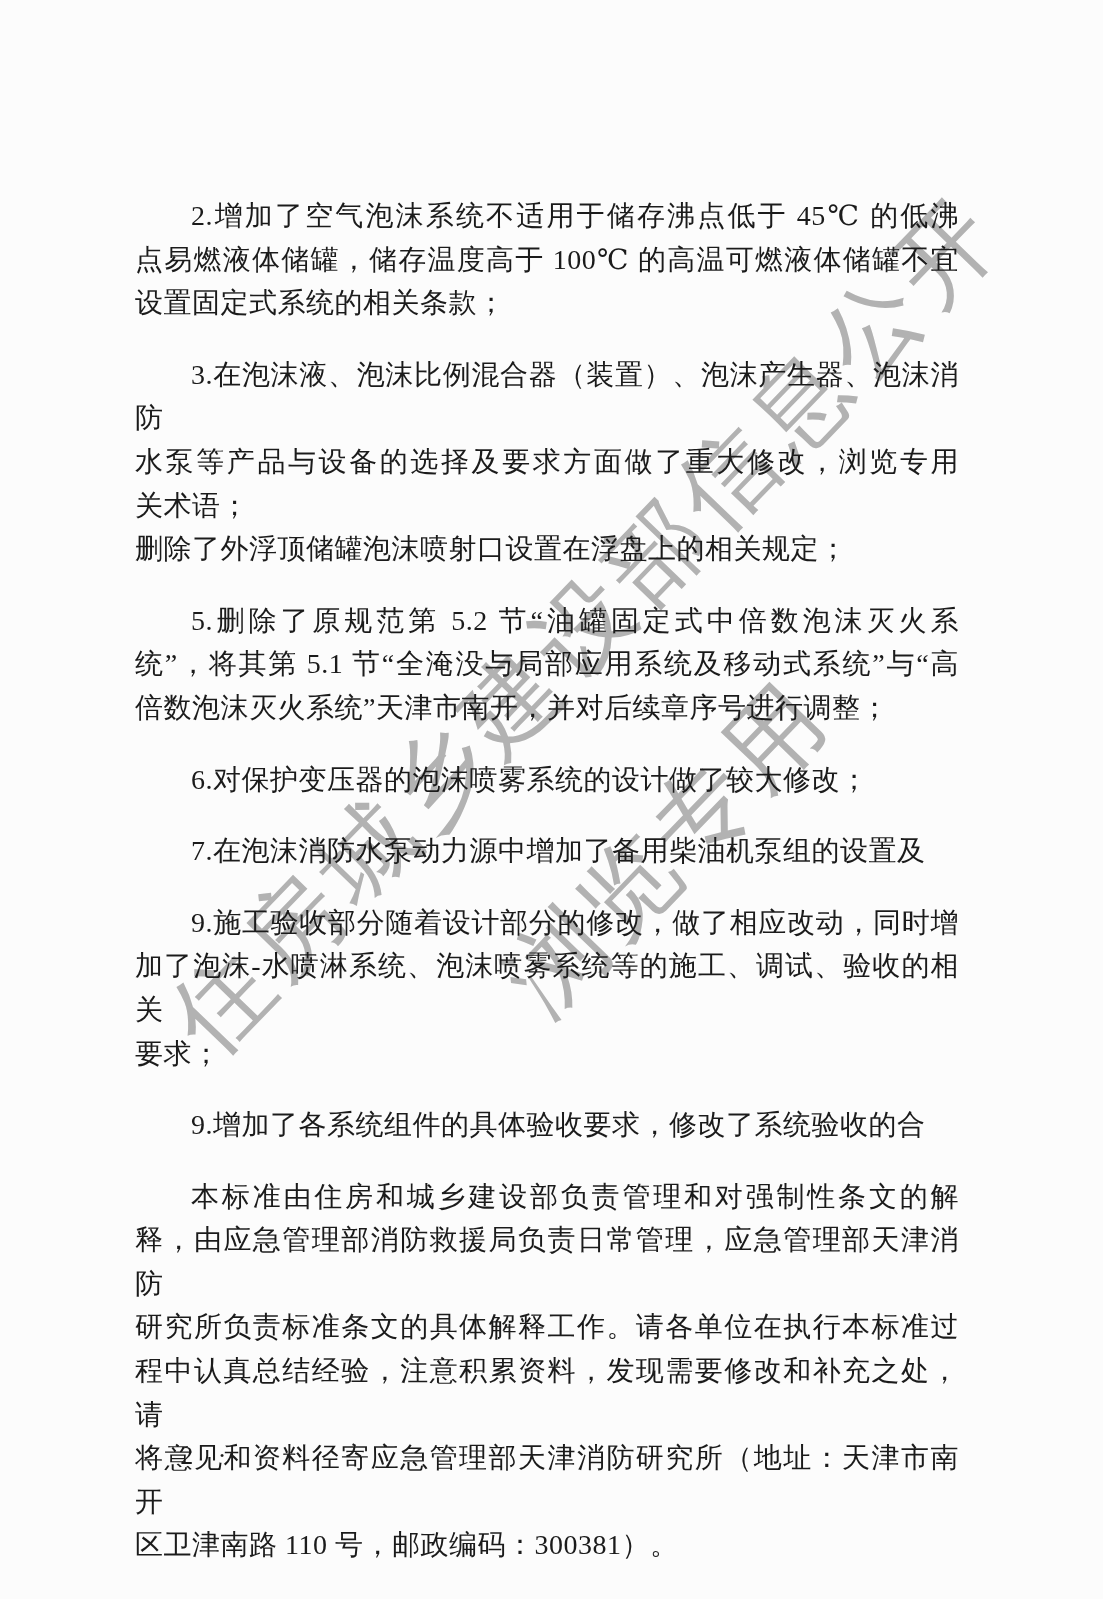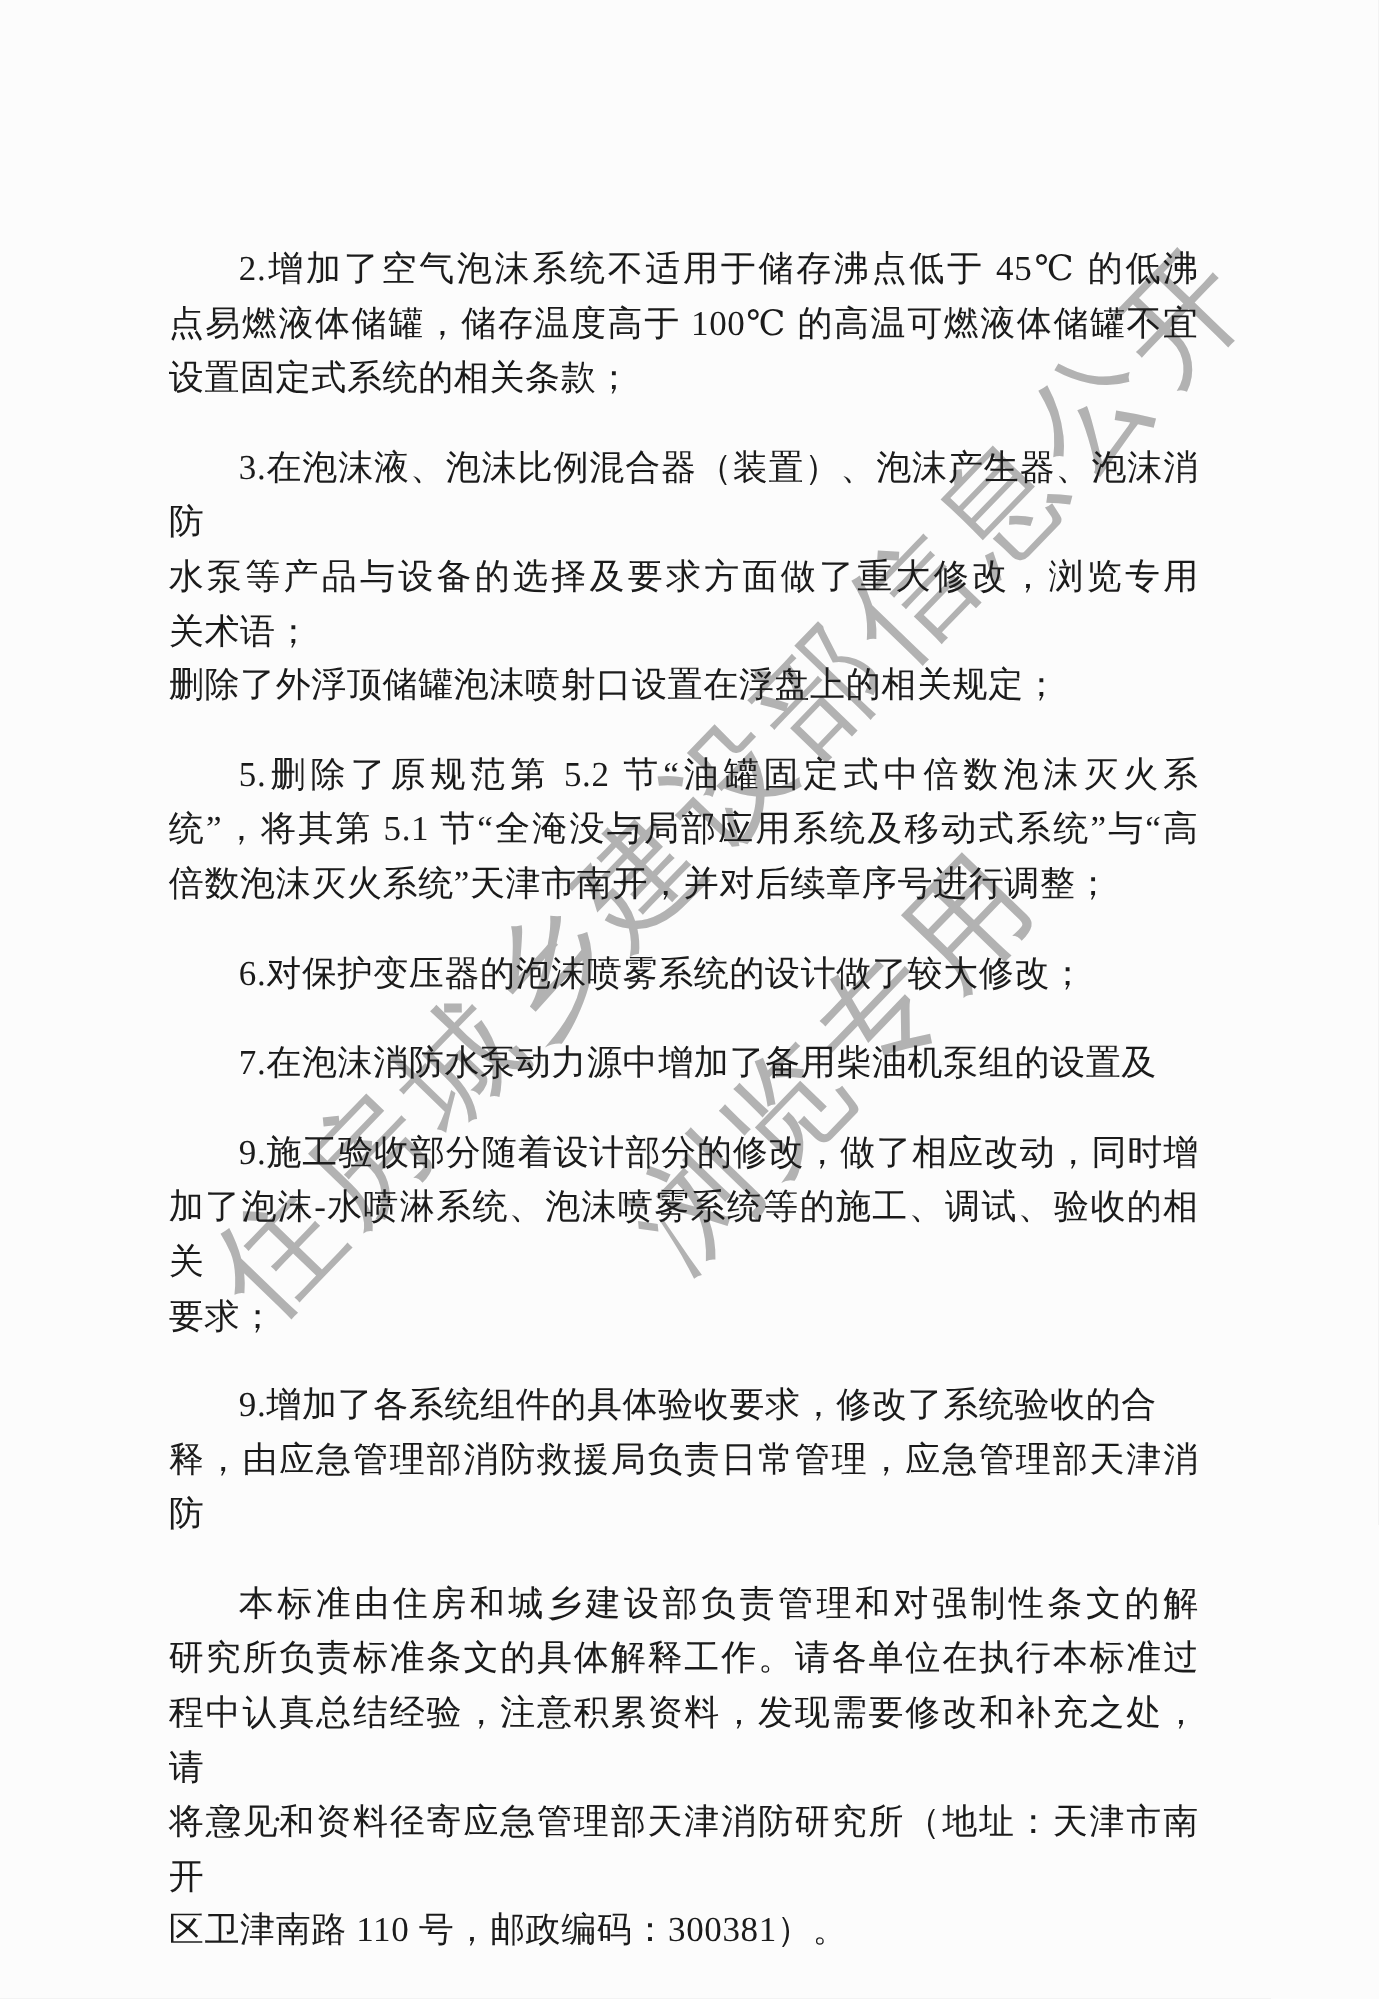--- a/index.html
+++ b/index.html
@@ -98,22 +98,22 @@
       </div>
       <div class="para">
         <div class="line first">9.施工验收部分随着设计部分的修改，做了相应改动，同时增</div>
         <div class="line">加了泡沫-水喷淋系统、泡沫喷雾系统等的施工、调试、验收的相关</div>
         <div class="line">要求；</div>
       </div>
       <div class="para">
         <div class="line first">9.增加了各系统组件的具体验收要求，修改了系统验收的合</div>
       </div>
       <div class="para">
+        <div class="line first">本标准由住房和城乡建设部负责管理和对强制性条文的解</div>
         <div class="line">释，由应急管理部消防救援局负责日常管理，应急管理部天津消防</div>
-        <div class="line first">本标准由住房和城乡建设部负责管理和对强制性条文的解</div>
         <div class="line">研究所负责标准条文的具体解释工作。请各单位在执行本标准过</div>
         <div class="line">程中认真总结经验，注意积累资料，发现需要修改和补充之处，请</div>
         <div class="line">将意见和资料径寄应急管理部天津消防研究所（地址：天津市南开</div>
         <div class="line">区卫津南路 110 号，邮政编码：300381）。</div>
       </div>
     </div>
 
   <div class="footer">· 2 ·</div>
 </div>
 

